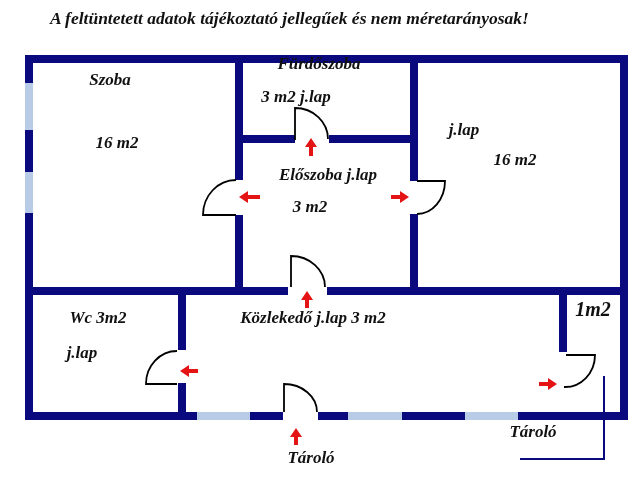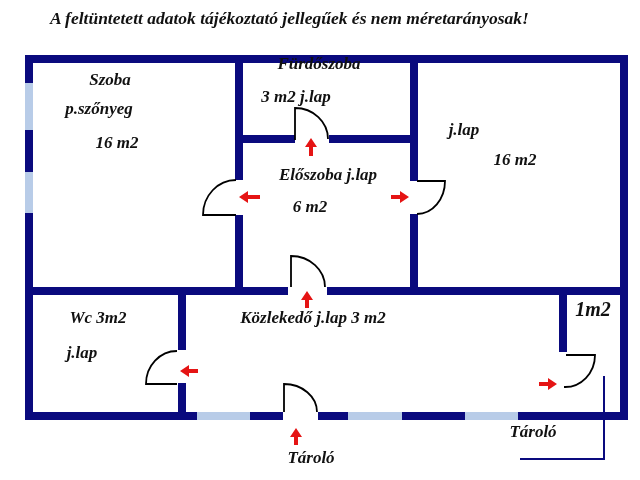--- a/index.html
+++ b/index.html
@@ -74,28 +74,27 @@
     <path class="arrow" d="M409 197 L400 191 L400 195 L391 195 L391 199 L400 199 L400 203 Z"></path>
     <path class="arrow" d="M307 291 L313 300 L309 300 L309 308 L305 308 L305 300 L301 300 Z"></path>
     <path class="arrow" d="M180 371 L189 365 L189 369 L198 369 L198 373 L189 373 L189 377 Z"></path>
     <path class="arrow" d="M557 384 L548 378 L548 382 L539 382 L539 386 L548 386 L548 390 Z"></path>
     <path class="arrow" d="M296 428 L302 437 L298 437 L298 445 L294 445 L294 437 L290 437 Z"></path>
 
     <path class="leader" d="M604 376 L604 459 L520 459"></path>
   </svg>
 
   <div class="label" style="left:110px;top:71px;">Szoba</div>
-  <div class="label" style="left:99px;top:100px;">p.szőnyeg</div>
   <div class="label" style="left:117px;top:134px;">16 m2</div>
 
   <div class="label" style="left:319px;top:55px;">Fürdőszoba</div>
   <div class="label" style="left:296px;top:88px;">3 m2 j.lap</div>
 
   <div class="label" style="left:328px;top:166px;">Előszoba j.lap</div>
-  <div class="label" style="left:310px;top:198px;">6 m2</div>
+  <div class="label" style="left:310px;top:198px;">3 m2</div>
 
   <div class="label" style="left:464px;top:121px;">j.lap</div>
   <div class="label" style="left:515px;top:151px;">16 m2</div>
 
   <div class="label" style="left:98px;top:309px;">Wc 3m2</div>
   <div class="label" style="left:82px;top:344px;">j.lap</div>
 
   <div class="label" style="left:313px;top:309px;">Közlekedő j.lap 3 m2</div>
 
   <div class="label" style="left:593px;top:298px;font-size:20px;">1m2</div>

